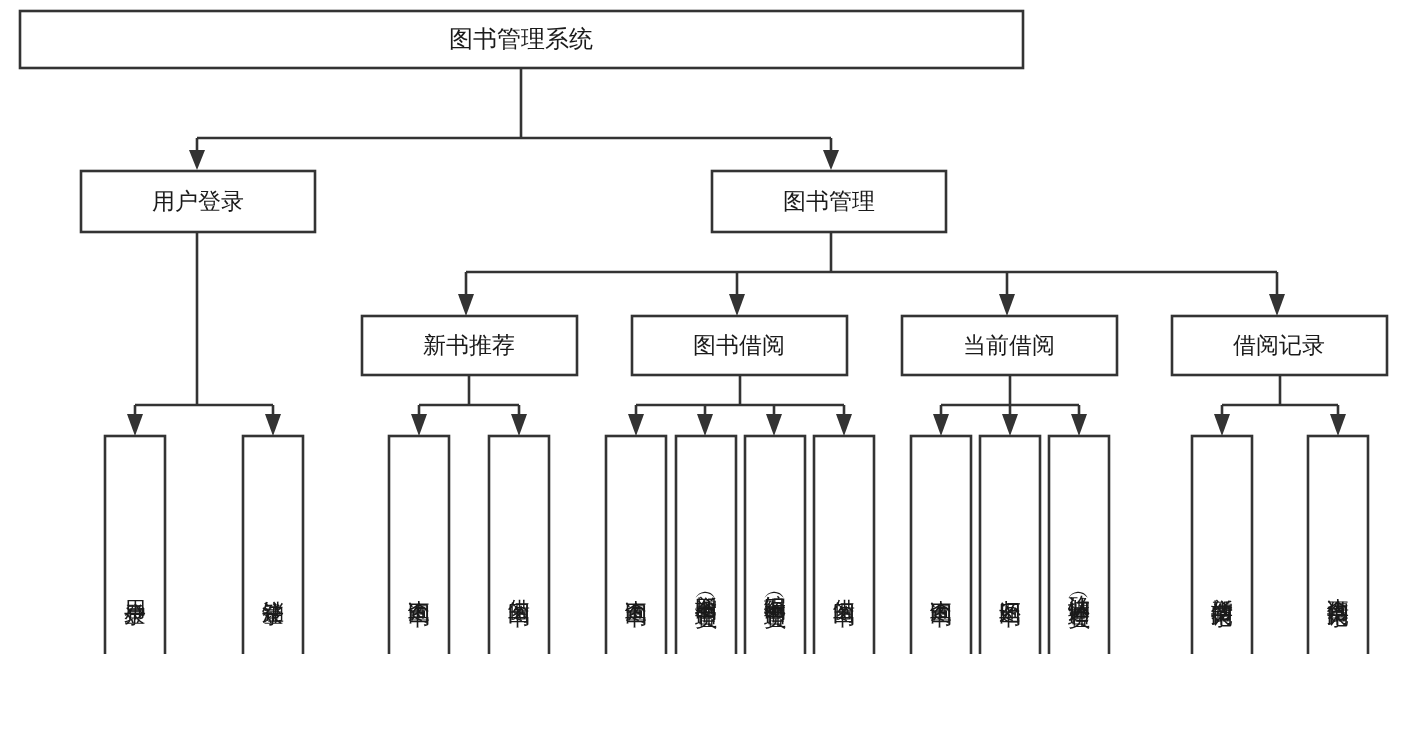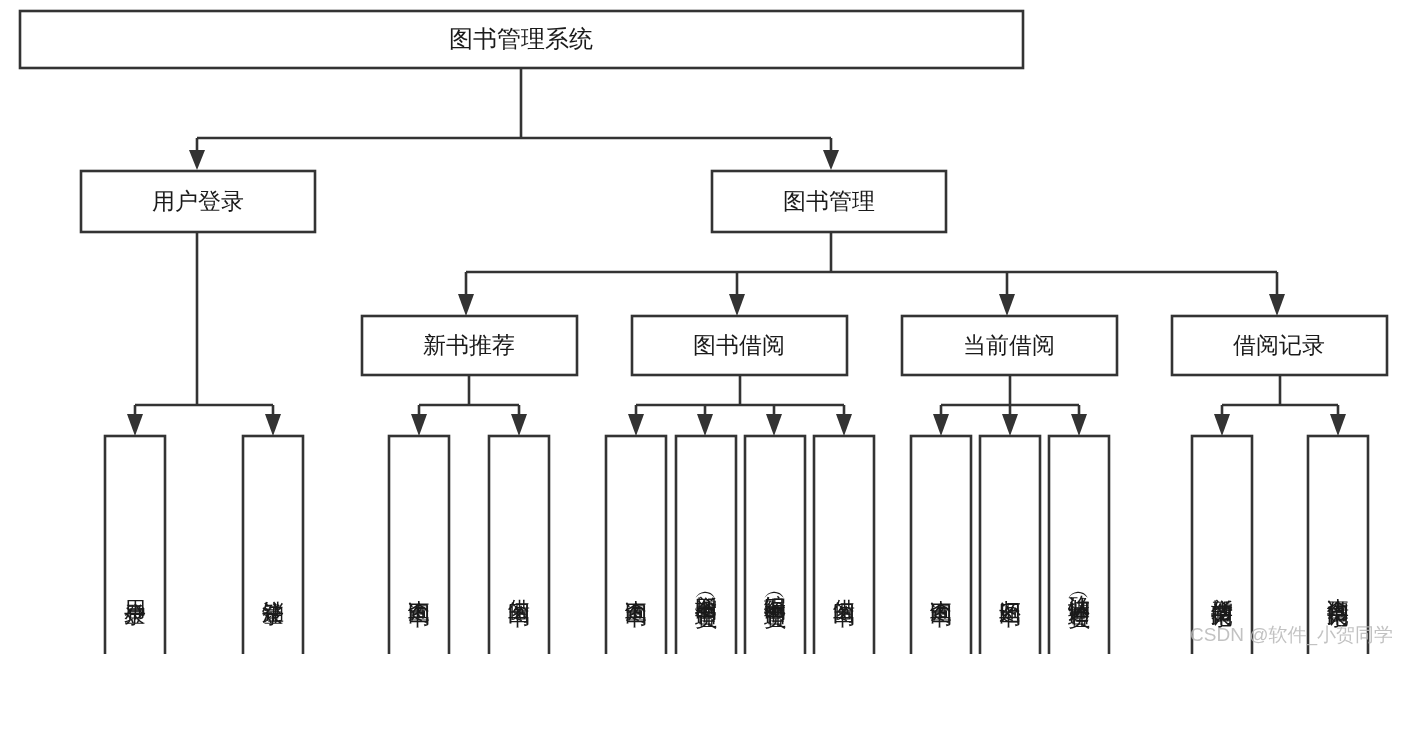--- a/index.html
+++ b/index.html
@@ -223,15 +223,14 @@
   <div class="leaf-label" style="left:745px; top:436px; width:60px; height:299px;">编辑图书（管理员）</div>
   <div class="leaf-label" style="left:814px; top:436px; width:60px; height:299px;">借阅图书</div>
 
   <div class="leaf-label" style="left:911px; top:436px; width:60px; height:299px;">查询图书</div>
   <div class="leaf-label" style="left:980px; top:436px; width:60px; height:299px;">归还图书</div>
   <div class="leaf-label" style="left:1049px; top:436px; width:60px; height:299px;">确认归还（管理员）</div>
 
   <div class="leaf-label" style="left:1192px; top:436px; width:60px; height:299px;">新增借阅记录</div>
   <div class="leaf-label" style="left:1308px; top:436px; width:60px; height:299px;">查询借阅记录</div>
 
-  <div class="watermark">CSDN @软件_小贺同学</div>
 
 </div>
 
 </body></html>

